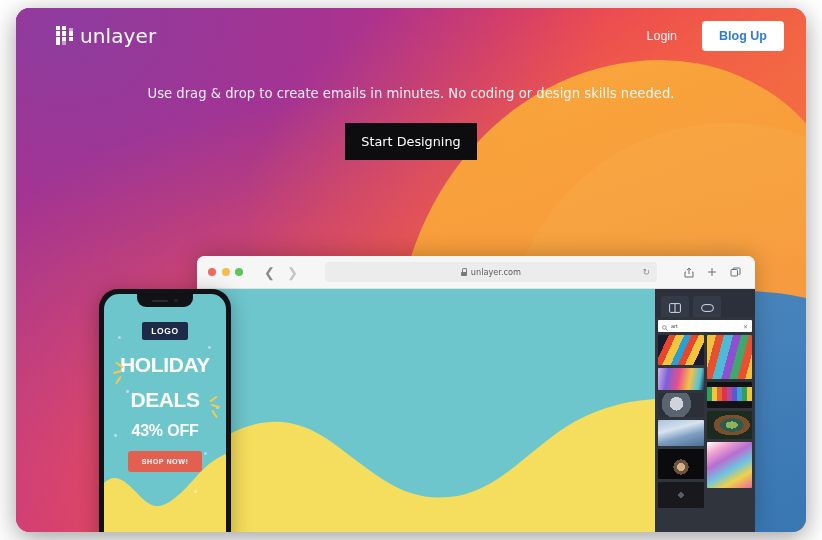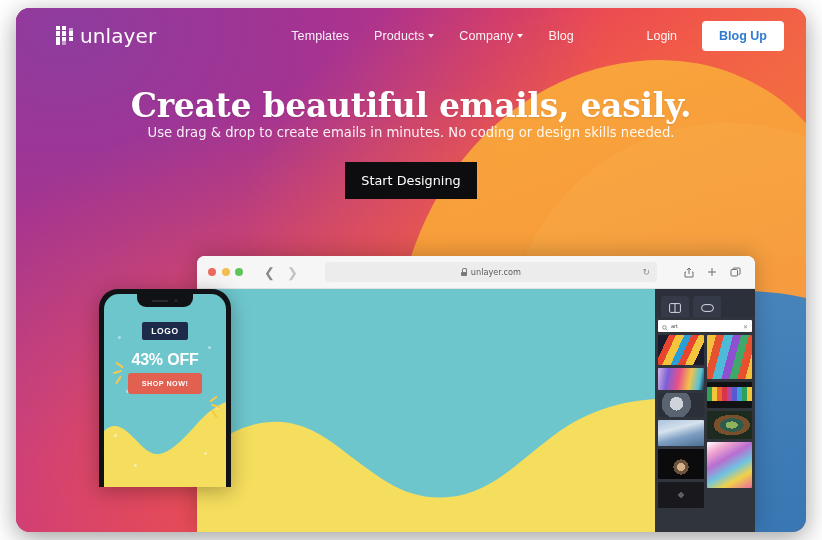--- a/index.html
+++ b/index.html
@@ -229,21 +229,21 @@
       linear-gradient(90deg,#2ea05a 0 11%, #f2c63b 11% 22%, #e8662f 22% 33%, #d9344a 33% 44%, #b4489e 44% 55%, #5a5ad0 55% 66%, #3c9fd6 66% 77%, #2ea05a 77% 88%, #f2c63b 88% 100%);
       border-top:5px solid #111214; border-bottom:7px solid #111214;}
   .t-fish { height:28px; background:
       radial-gradient(ellipse at 55% 50%, #8fb35a 0 18%, #2d5c4f 18% 34%, #7a4f2c 34% 52%, #1d2a1f 52% 100%);}
   .t-water { height:46px; background:
       linear-gradient(150deg,#ffffff 0%, #f2a8d0 18%, #b86ed0 38%, #6ec4e0 58%, #f0d24a 76%, #e86a9a 100%);}
 
   
   .phone {
     position:absolute; left:83px; top:281px;
-    width:132px; height:198px;
+    width:132px; height:250px;
     background:#111216;
     border-radius:19px 19px 0 0;
     padding:5px 5px 0 5px;
     box-shadow:0 4px 20px rgba(0,0,0,.3);
     z-index:25;
   }
   .phone-screen {
     position:relative; width:100%; height:100%;
     background:#6ec6cd; border-radius:15px 15px 0 0; overflow:hidden;
   }
@@ -266,21 +266,21 @@
   .p-h1 {
     margin-top:14px; color:#fff; font-weight:700;
     font-size:21px; line-height:1.02; letter-spacing:-.4px;
     font-family:"Liberation Sans", sans-serif;
   }
   .p-h2 {
     margin-top:11px; color:#fff; font-weight:700; font-size:16px;
     letter-spacing:-.2px; font-family:"Liberation Sans", sans-serif;
   }
   .p-btn {
-    margin-top:4px; display:inline-block; background:#e2604f; color:#fff;
+    margin-top:11px; display:inline-block; background:#e2604f; color:#fff;
     font-size:7.2px; font-weight:700; letter-spacing:.5px;
     padding:6px 14px; border-radius:3px; border:0; cursor:pointer;
     font-family:"Liberation Sans", sans-serif;
   }
   .dot { position:absolute; background:rgba(255,255,255,.45); border-radius:50%; z-index:3;}
   .spark { position:absolute; z-index:5; }
   .spark b { position:absolute; display:block; background:#f7c948; border-radius:2px; }
 </style>
 </head>
 <body>
@@ -307,45 +307,28 @@
           <i style="left:12.6px;top:5.4px;"></i>
           <i style="left:0px;  top:10.6px;"></i>
           <i style="left:6px;  top:10.6px;"></i>
           <i style="left:12.6px;top:10.6px;"></i>
           <i style="left:0px;  top:15.2px;"></i>
           <i style="left:6px;  top:15.2px;opacity:.5;"></i>
         </span>
         <span class="brand-name">unlayer</span>
       </div>
 
-      <div class="nav-center">
-        <span class="nav-link">
-          <span>Templates</span>
-        </span>
-        <span class="nav-link">
-          <span>Products</span>
-          <span class="caret"></span>
-        </span>
-        <span class="nav-link">
-          <span>Company</span>
-          <span class="caret"></span>
-        </span>
-        <span class="nav-link">
-          <span>Blog</span>
-        </span>
-      </div>
 
       <div class="nav-right">
         <span class="login-link">Login</span>
         <button class="signup-btn">Blog Up</button>
       </div>
     </div>
 
     <div class="hero">
-      <h1>Create beautiful emails, easily.</h1>
       <p>Use drag &amp; drop to create emails in minutes. No coding or design skills needed.</p>
       <button class="cta">Start Designing</button>
     </div>
 
     <div class="browser">
       <div class="browser-bar">
         <span class="lights">
           <span class="l1"></span>
           <span class="l2"></span>
           <span class="l3"></span>
@@ -543,20 +526,22 @@
         </span>
 
         <div class="p-wave">
           <svg viewBox="0 0 122 92" preserveAspectRatio="none">
             <path d="M0,36 C16,20 30,46 44,56 C58,66 74,50 92,30 C104,16 114,10 122,7 L122,92 L0,92 Z" fill="#f5dd5d"></path>
           </svg>
         </div>
 
         <div class="p-content">
           <span class="logo-badge">LOGO</span>
+          <div class="p-h1">HOLIDAY</div>
+          <div class="p-h1">DEALS</div>
           <div class="p-h2">43% OFF</div>
           <button class="p-btn">SHOP NOW!</button>
         </div>
       </div>
     </div>
 
   </div>
 </div>
 
 </body></html>

